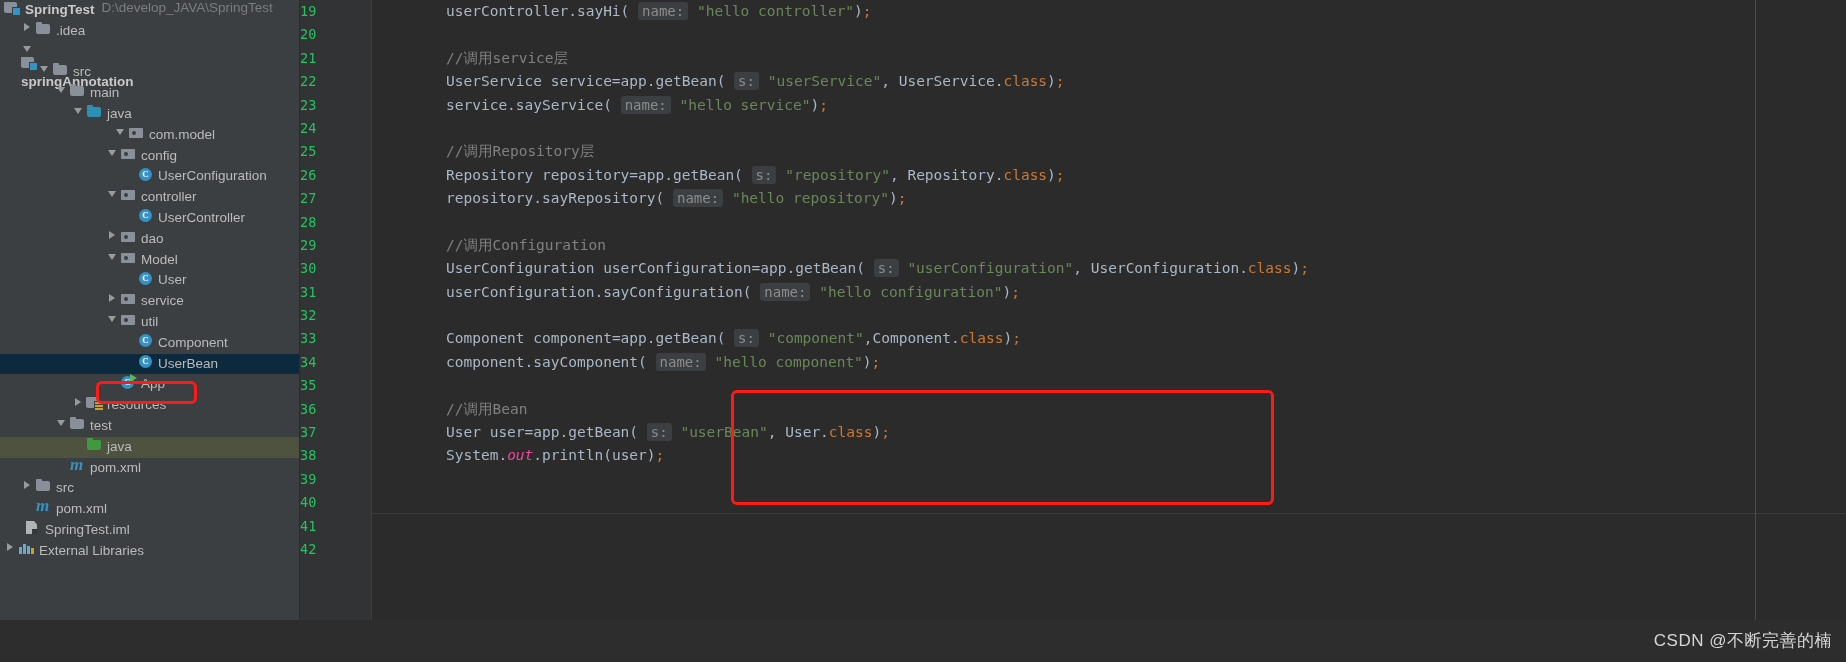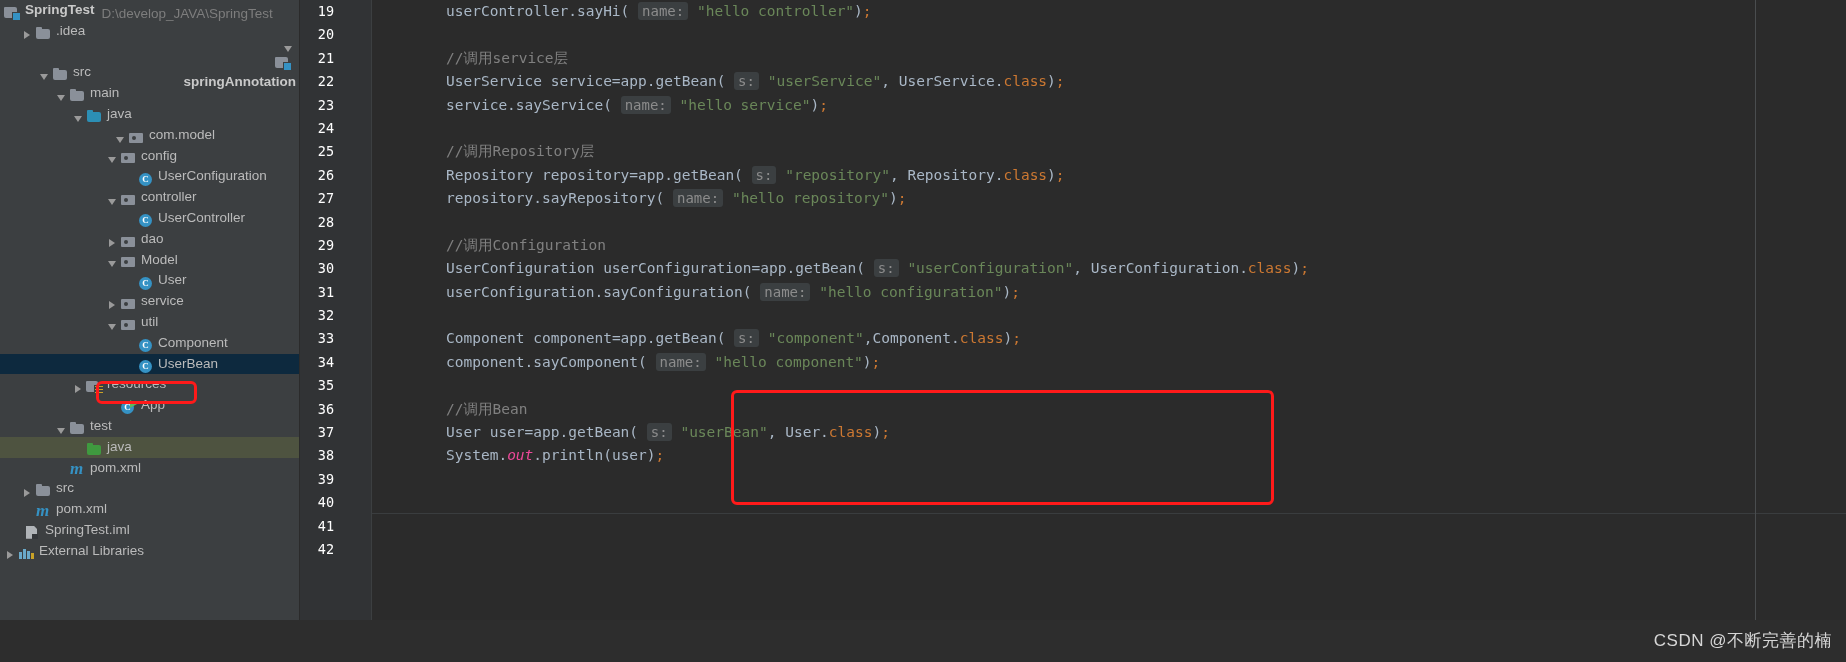--- a/index.html
+++ b/index.html
@@ -14,21 +14,21 @@
   
   .sidebar {
     width: 300px; height: 662px;
     background: #3c3f41;
     position: relative;
     overflow: hidden;
     flex: 0 0 300px;
   }
   .tree-row {
     height: 20.8px;
-    display: flex; align-items: flex-end;
+    display: flex; align-items: flex-start;
     white-space: nowrap;
     font-size: 13.5px;
     color: #bbbbbb;
     position: relative;
     padding-right: 4px;
   }
   .tree-row.sel-blue { background: #0d293e; }
   .tree-row.sel-green { background: #4e5340; }
   .twisty {
     width: 13px; height: 13px; flex: 0 0 13px;
@@ -143,22 +143,22 @@
   }
 
   
   .editor-wrap { flex: 1 1 auto; position: relative; background: #2b2b2b; overflow: hidden; }
   .gutter {
     position: absolute; left: 0; top: 0; width: 72px; height: 662px;
     background: #313335;
   }
   .gline {
     height: 23.4px; line-height: 23.4px;
-    text-align: center; padding-right: 20px;
-    color: #ffffff; font-size: 13.5px;
+    text-align: left; padding-right: 20px;
+    color: #22c55e; font-size: 13.5px;
     font-family: "DejaVu Sans Mono", monospace;
   }
   .gutter-sep {
     position: absolute; left: 71px; top: 0; width: 1px; height: 662px;
     background: #3c3f41;
   }
   .code-area {
     position: absolute; left: 72px; top: 0; right: 0; height: 662px;
     font-family: "DejaVu Sans Mono", monospace;
     font-size: 14.5px;
@@ -304,31 +304,31 @@
         <div class="tree-row" style="padding-left: 123px;">
           <span class="twisty"></span>
           <span class="ticon ic-class"></span>
           <span class="tlabel">Component</span>
         </div>
         <div class="tree-row sel-blue" style="padding-left: 123px;">
           <span class="twisty"></span>
           <span class="ticon ic-class"></span>
           <span class="tlabel">UserBean</span>
         </div>
-        <div class="tree-row" style="padding-left: 72px;">
-          <span class="twisty closed"></span>
-          <span class="ticon ic-res"></span>
-          <span class="tlabel">resources</span>
-        </div>
         <div class="tree-row" style="padding-left: 106px;">
           <span class="twisty"></span>
           <span class="ticon ic-runclass">
             <span class="runbadge"></span>
           </span>
           <span class="tlabel">App</span>
+        </div>
+        <div class="tree-row" style="padding-left: 72px;">
+          <span class="twisty closed"></span>
+          <span class="ticon ic-res"></span>
+          <span class="tlabel">resources</span>
         </div>
         <div class="tree-row" style="padding-left: 55px;">
           <span class="twisty open"></span>
           <span class="ticon ic-folder"></span>
           <span class="tlabel">test</span>
         </div>
         <div class="tree-row sel-green" style="padding-left: 72px;">
           <span class="twisty"></span>
           <span class="ticon ic-folder ic-folder-green"></span>
           <span class="tlabel">java</span>

